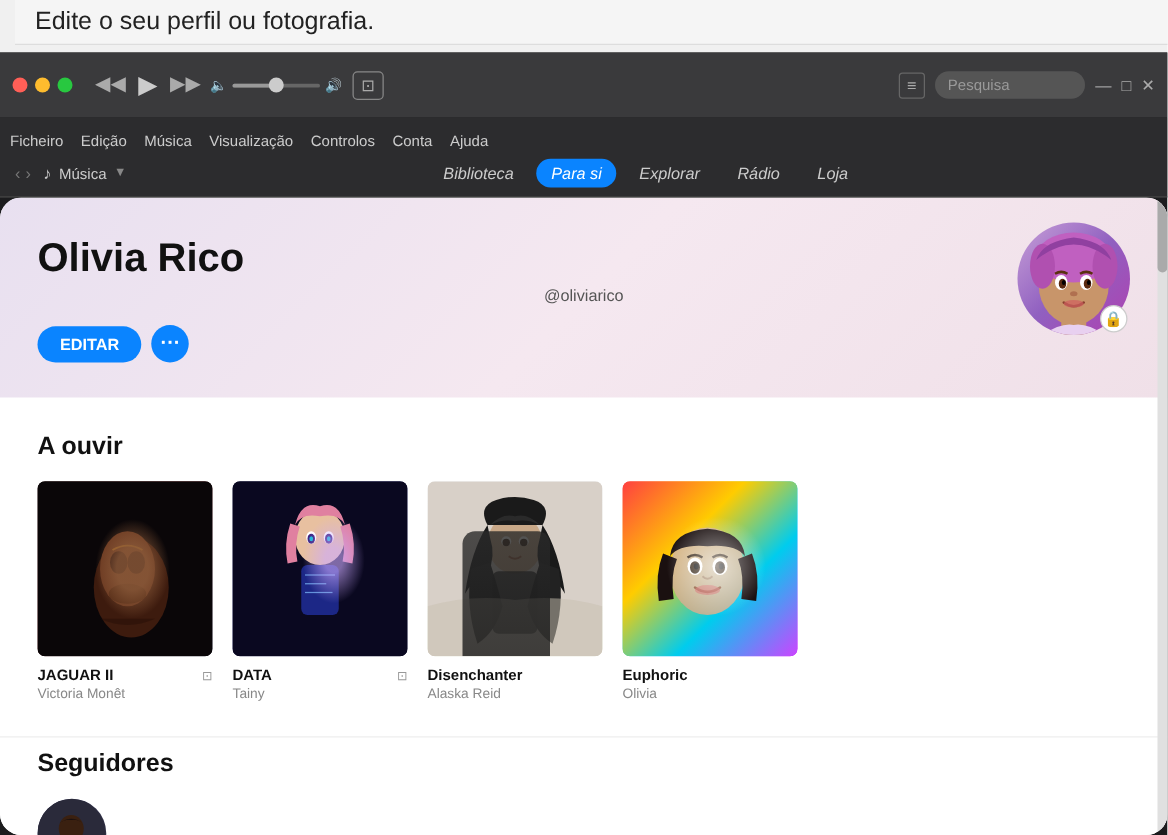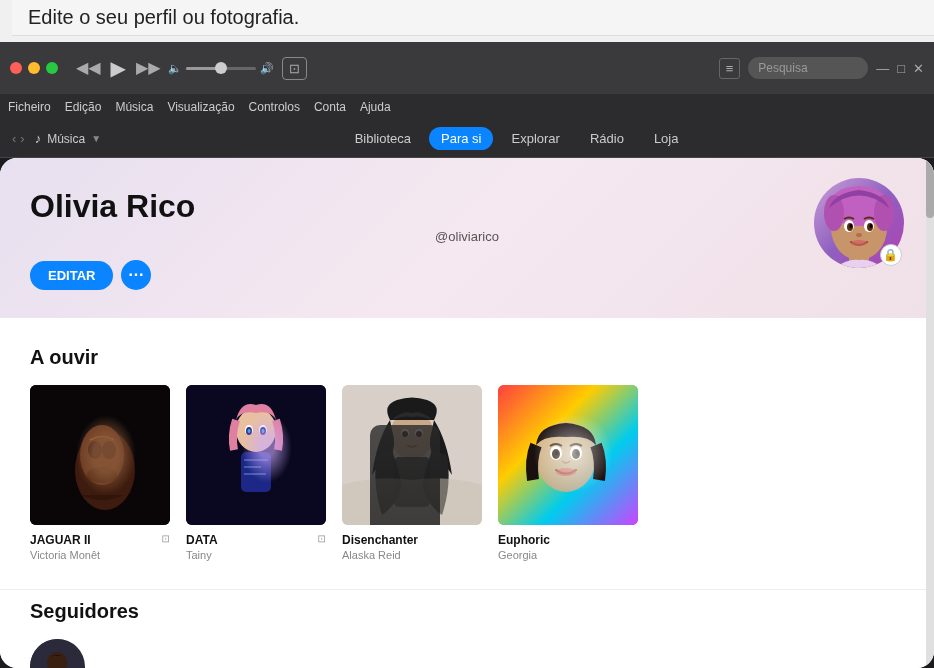--- a/index.html
+++ b/index.html
@@ -169,21 +169,21 @@
       color: #aaa;
       font-size: 13px;
       cursor: pointer;
     }
 
     
     .menu-bar {
       background: #2c2c2e;
       height: 26px;
       display: flex;
-      align-items: center;
+      align-items: flex-end;
       padding: 0 8px;
       gap: 14px;
       flex-shrink: 0;
     }
 
     .menu-item {
       color: #ccc;
       font-size: 12px;
       cursor: pointer;
     }
@@ -236,20 +236,21 @@
     }
 
     .nav-tab {
       color: #ccc;
       font-size: 13px;
       padding: 4px 12px;
       border-radius: 14px;
       cursor: pointer;
       background: none;
       border: none;
+      font-style: italic;
     }
 
     .nav-tab.active {
       background: #0a84ff;
       color: #fff;
     }
 
     
     .content-area {
       flex: 1;
@@ -453,21 +454,21 @@
       background: radial-gradient(ellipse, rgba(255,255,255,0.6) 0%, transparent 70%);
       border-radius: 50%;
     }
 
     .album-info {
       position: relative;
     }
 
     .album-title-row {
       display: flex;
-      align-items: flex-start;
+      align-items: flex-end;
       justify-content: space-between;
       margin-bottom: 2px;
     }
 
     .album-title {
       font-size: 12px;
       font-weight: 600;
       color: #111;
       white-space: nowrap;
       overflow: hidden;
@@ -793,21 +794,21 @@
                   <path d="M98 60 Q104 75 101 95" stroke="#1a1010" stroke-width="12" fill="none"></path>
 
                   <path d="M52 61 Q58 57 64 61" stroke="#2a1a0a" stroke-width="2" fill="none"></path>
                   <path d="M72 61 Q78 57 84 61" stroke="#2a1a0a" stroke-width="2" fill="none"></path>
                 </svg>
               </div>
               <div class="album-info">
                 <div class="album-title-row">
                   <span class="album-title">Euphoric</span>
                 </div>
-                <div class="album-artist">Georgia</div>
+                <div class="album-artist">Olivia</div>
               </div>
             </div>
 
           </div>
         </div>
 
         <div class="seguidores-section">
           <h2 class="section-title">Seguidores</h2>
           <div class="follower-avatar">
             <svg width="55" height="55" viewBox="0 0 55 55">

